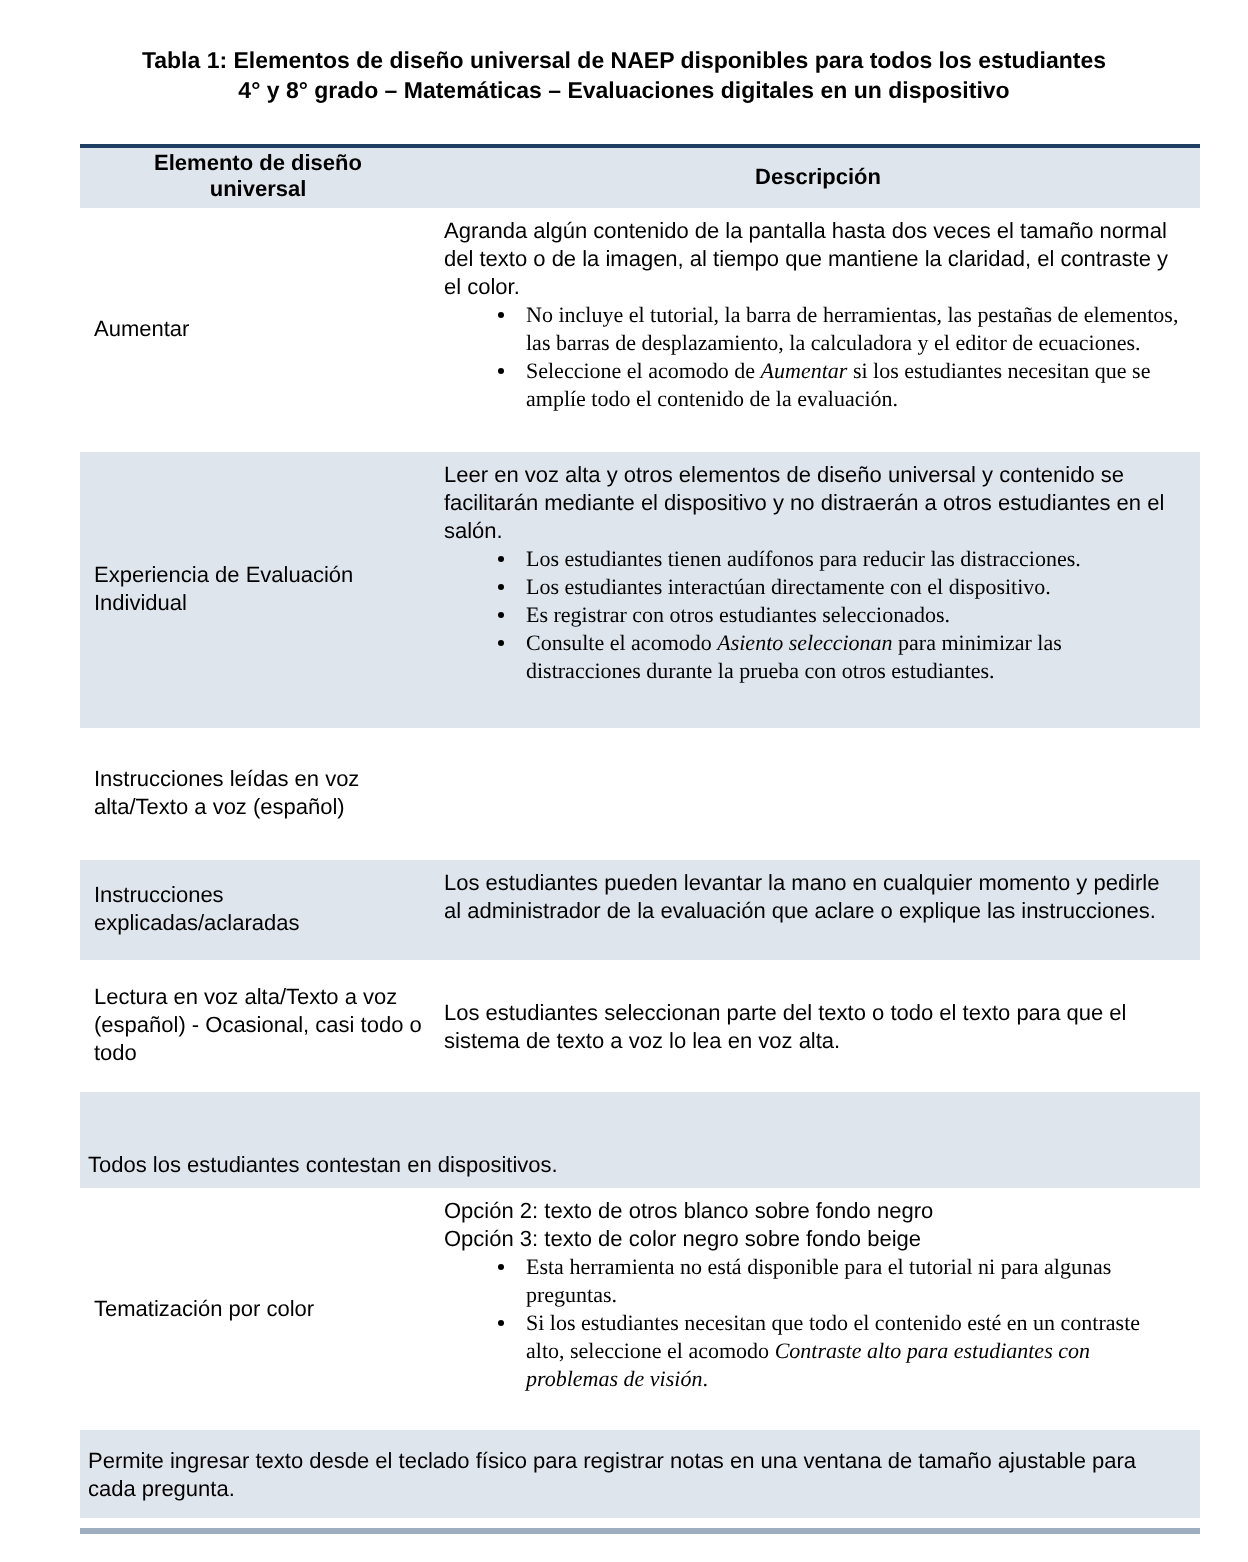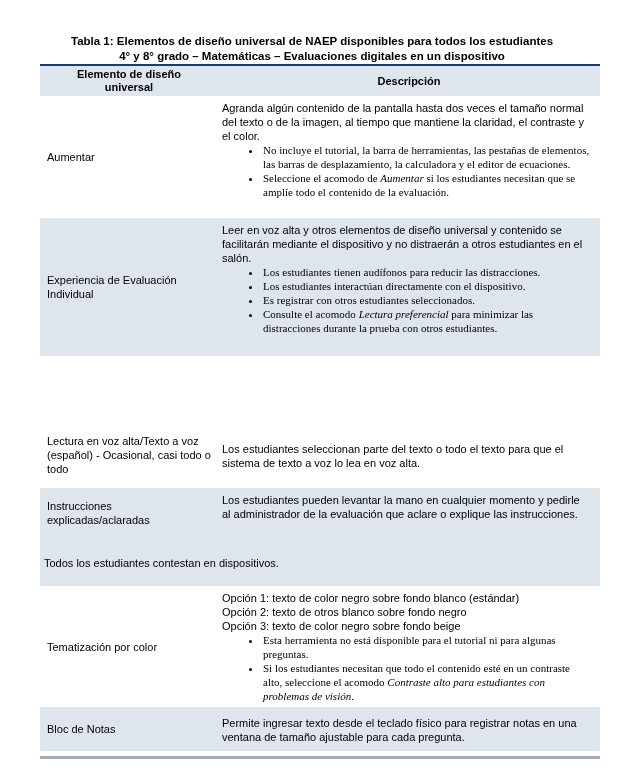--- a/index.html
+++ b/index.html
@@ -12,29 +12,29 @@
   body{background:#ffffff;}
   .page{
     position:relative;
     width:624px;height:781px;
     background:#ffffff;
     font-family:"Liberation Sans","DejaVu Sans",sans-serif;
     color:#000;
     overflow:hidden;
   }
   .doc-title{
-    padding-top:34px;
+    padding-top:24px;
     text-align:center;
     font-weight:bold;
     font-size:11.5px;
     line-height:15px;
   }
   .table-wrap{
     margin-left:40px;
-    margin-top:0;
+    margin-top:18px;
     width:560px;
     border-top:2px solid var(--top-border);
   }
   .trow{
     display:flex;
     box-sizing:border-box;
   }
   .trow.shaded{background:var(--row-alt-bg);}
   .thead{
     background:var(--header-bg);
@@ -113,71 +113,70 @@
     <div class="trow shaded" style="min-height:138px">
       <div class="cell cell-label">
         <span>Experiencia de Evaluación Individual</span>
       </div>
       <div class="cell cell-desc">
         <p>Leer en voz alta y otros elementos de diseño universal y contenido se facilitarán mediante el dispositivo y no distraerán a otros estudiantes en el salón.</p>
         <ul>
           <li><span>Los estudiantes tienen audífonos para reducir las distracciones.</span></li>
           <li><span>Los estudiantes interactúan directamente con el dispositivo.</span></li>
           <li><span>Es registrar con otros estudiantes seleccionados.</span></li>
-          <li><span>Consulte el acomodo </span><em class="it">Lectura preferencial</em><span> para minimizar las distracciones durante la prueba con otros estudiantes.</span></li>
+          <li><span>Consulte el acomodo </span><em class="it">Asiento seleccionan</em><span> para minimizar las distracciones durante la prueba con otros estudiantes.</span></li>
         </ul>
       </div>
     </div>
 
     <div class="trow" style="min-height:66px">
-    </div>
-
-    <div class="trow" style="min-height:66px">
       <div class="cell cell-label">
-        <span>Lectura en voz alta/Texto a voz (español) - Ocasional, casi todo o todo</span>
-      </div>
-      <div class="cell cell-desc" style="display:flex;align-items:center">
-        <p>Los estudiantes seleccionan parte del texto o todo el texto para que el sistema de texto a voz lo lea en voz alta.</p>
+        <span>Instrucciones leídas en voz alta/Texto a voz (español)</span>
       </div>
     </div>
 
     <div class="trow shaded" style="min-height:50px">
       <div class="cell cell-label">
         <span>Instrucciones explicadas/aclaradas</span>
       </div>
       <div class="cell cell-desc">
         <p>Los estudiantes pueden levantar la mano en cualquier momento y pedirle al administrador de la evaluación que aclare o explique las instrucciones.</p>
       </div>
     </div>
 
+    <div class="trow" style="min-height:66px">
+      <div class="cell cell-label">
+        <span>Lectura en voz alta/Texto a voz (español) - Ocasional, casi todo o todo</span>
+      </div>
+      <div class="cell cell-desc" style="display:flex;align-items:center">
+        <p>Los estudiantes seleccionan parte del texto o todo el texto para que el sistema de texto a voz lo lea en voz alta.</p>
+      </div>
+    </div>
+
     <div class="trow shaded" style="min-height:48px">
-      <div class="cell cell-desc" style="display:flex;align-items:center">
+      <div class="cell cell-desc" style="display:flex;align-items:flex-end">
         <p>Todos los estudiantes contestan en dispositivos.</p>
       </div>
     </div>
 
     <div class="trow" style="min-height:121px">
       <div class="cell cell-label">
         <span>Tematización por color</span>
       </div>
       <div class="cell cell-desc">
-        <p>Opción 1: texto de color negro sobre fondo blanco (estándar)</p>
         <p>Opción 2: texto de otros blanco sobre fondo negro</p>
         <p>Opción 3: texto de color negro sobre fondo beige</p>
         <ul>
           <li><span>Esta herramienta no está disponible para el tutorial ni para algunas preguntas.</span></li>
           <li><span>Si los estudiantes necesitan que todo el contenido esté en un contraste alto, seleccione el acomodo </span><em class="it">Contraste alto para estudiantes con problemas de visión</em><span>.</span></li>
         </ul>
       </div>
     </div>
 
     <div class="trow shaded" style="min-height:44px">
-      <div class="cell cell-label">
-        <span>Bloc de Notas</span>
-      </div>
       <div class="cell cell-desc" style="display:flex;align-items:center">
         <p>Permite ingresar texto desde el teclado físico para registrar notas en una ventana de tamaño ajustable para cada pregunta.</p>
       </div>
     </div>
 
     <div class="bottom-rule"></div>
   </div>
 
 </div>
 

